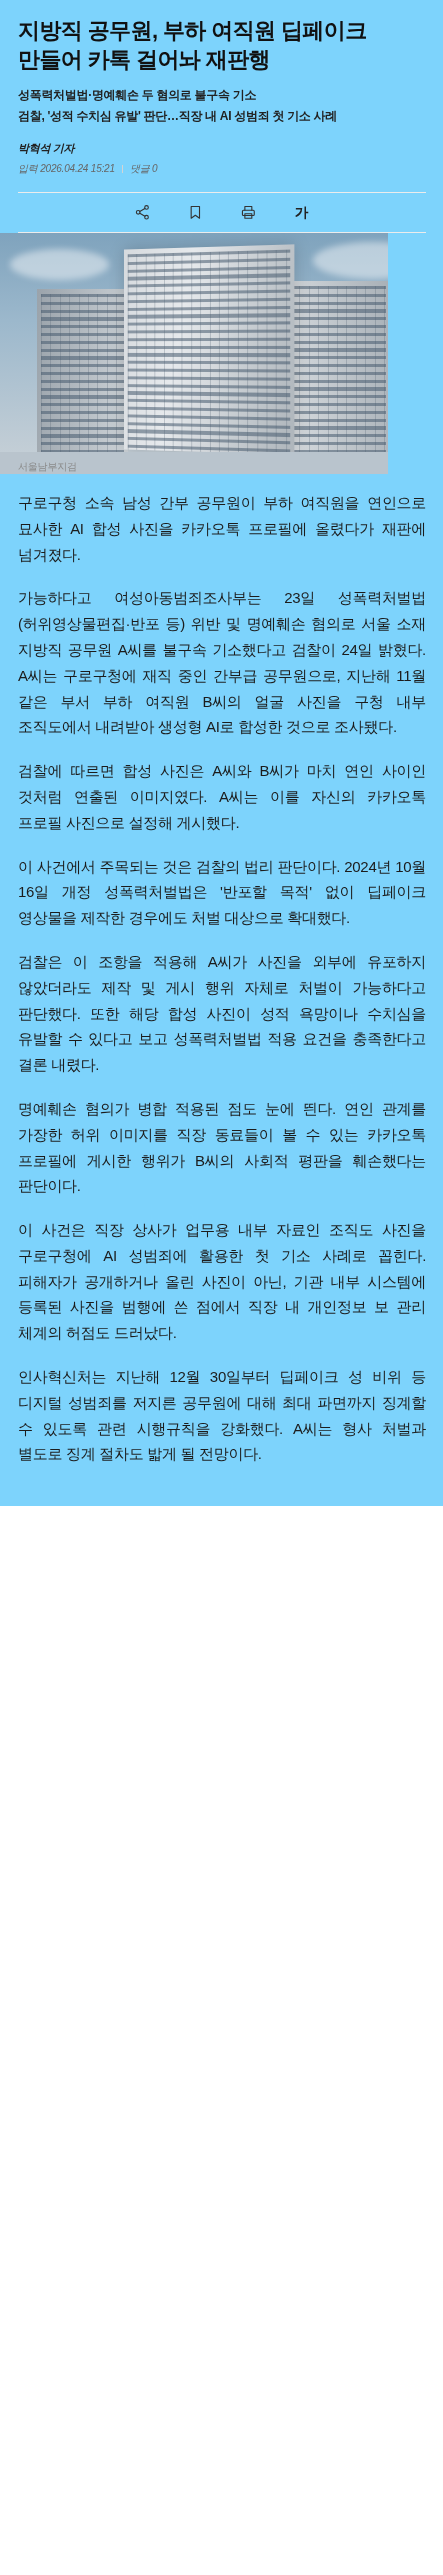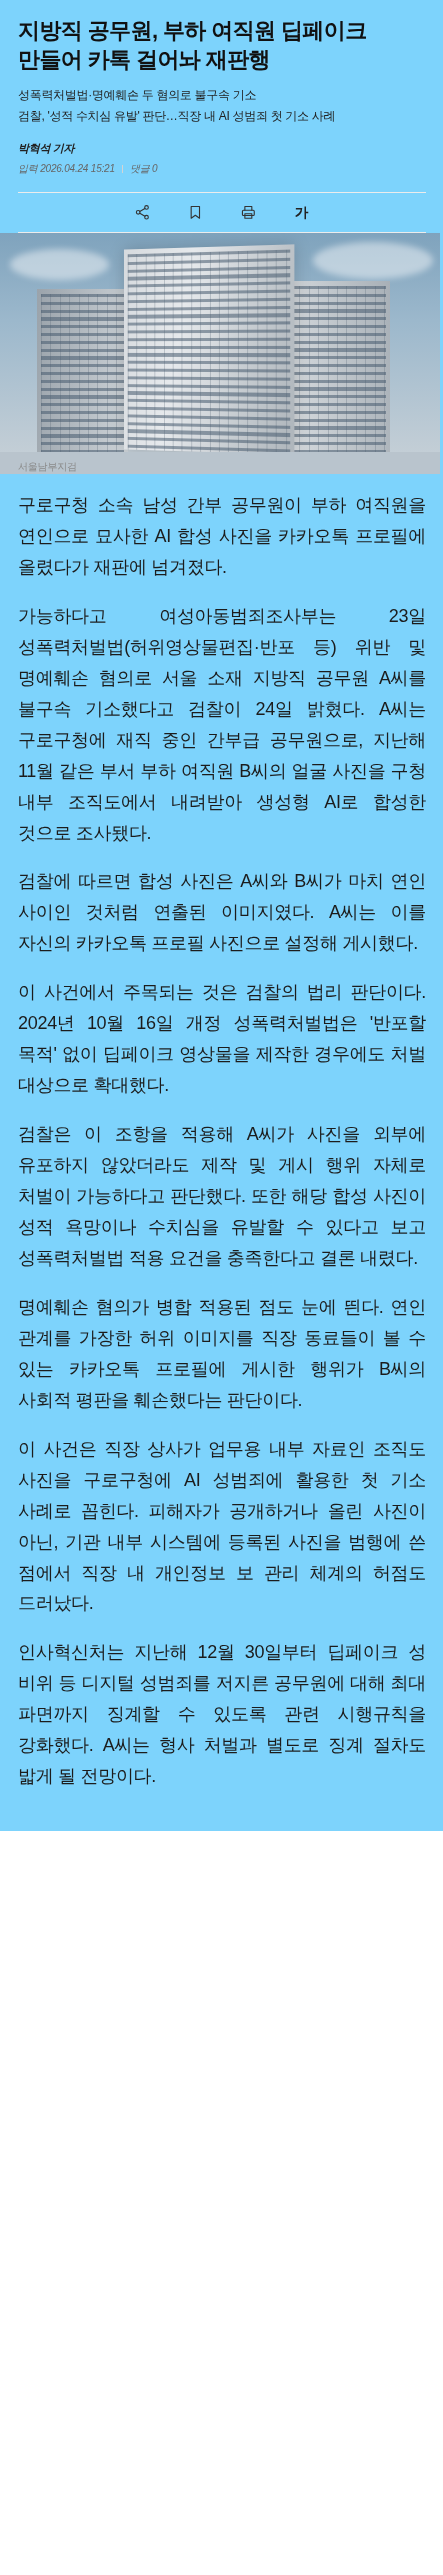--- a/index.html
+++ b/index.html
@@ -31,21 +31,21 @@
     color: #111111;
     margin: 0 0 13.6px 0;
     word-break: keep-all;
   }
   .subheads {
     margin: 0 0 13.6px 0;
   }
   .subhead {
     font-size: 12px;
     line-height: 1.45;
-    font-weight: 400;
+    font-weight: 700;
     color: #222222;
     letter-spacing: -0.3px;
     margin-bottom: 3.1px;
     word-break: keep-all;
   }
   .byline {
     margin-top: 15.7px;
     margin-bottom: 4.2px;
     font-style: italic;
   }
@@ -92,21 +92,21 @@
   }
   .tool-btn svg { display: block; }
   .font-btn {
     font-size: 13.6px;
     font-weight: 700;
     color: #222222;
     line-height: 1;
   }
   .hero {
     margin-top: 0;
-    width: 440px;
+    width: 388px;
     position: relative;
     background: #b9c4cd;
     overflow: hidden;
   }
   .hero-img {
     width: 444px;
     height: 219px;
     display: block;
     position: relative;
     background:
@@ -156,21 +156,21 @@
   .hero-cap {
     padding: 8.4px 18px 0 18px;
     font-size: 10px;
     color: #8a8a8a;
     letter-spacing: -0.2px;
   }
   .body {
     padding: 15.7px 18px 0 18px;
   }
   .body p {
-    font-size: 18px;
+    font-size: 15px;
     line-height: 1.72;
     color: #1c1c1c;
     letter-spacing: -0.3px;
     margin: 0 0 18px 0;
     word-break: keep-all;
     text-align: justify;
   }
 </style>
 </head>
 <body>

